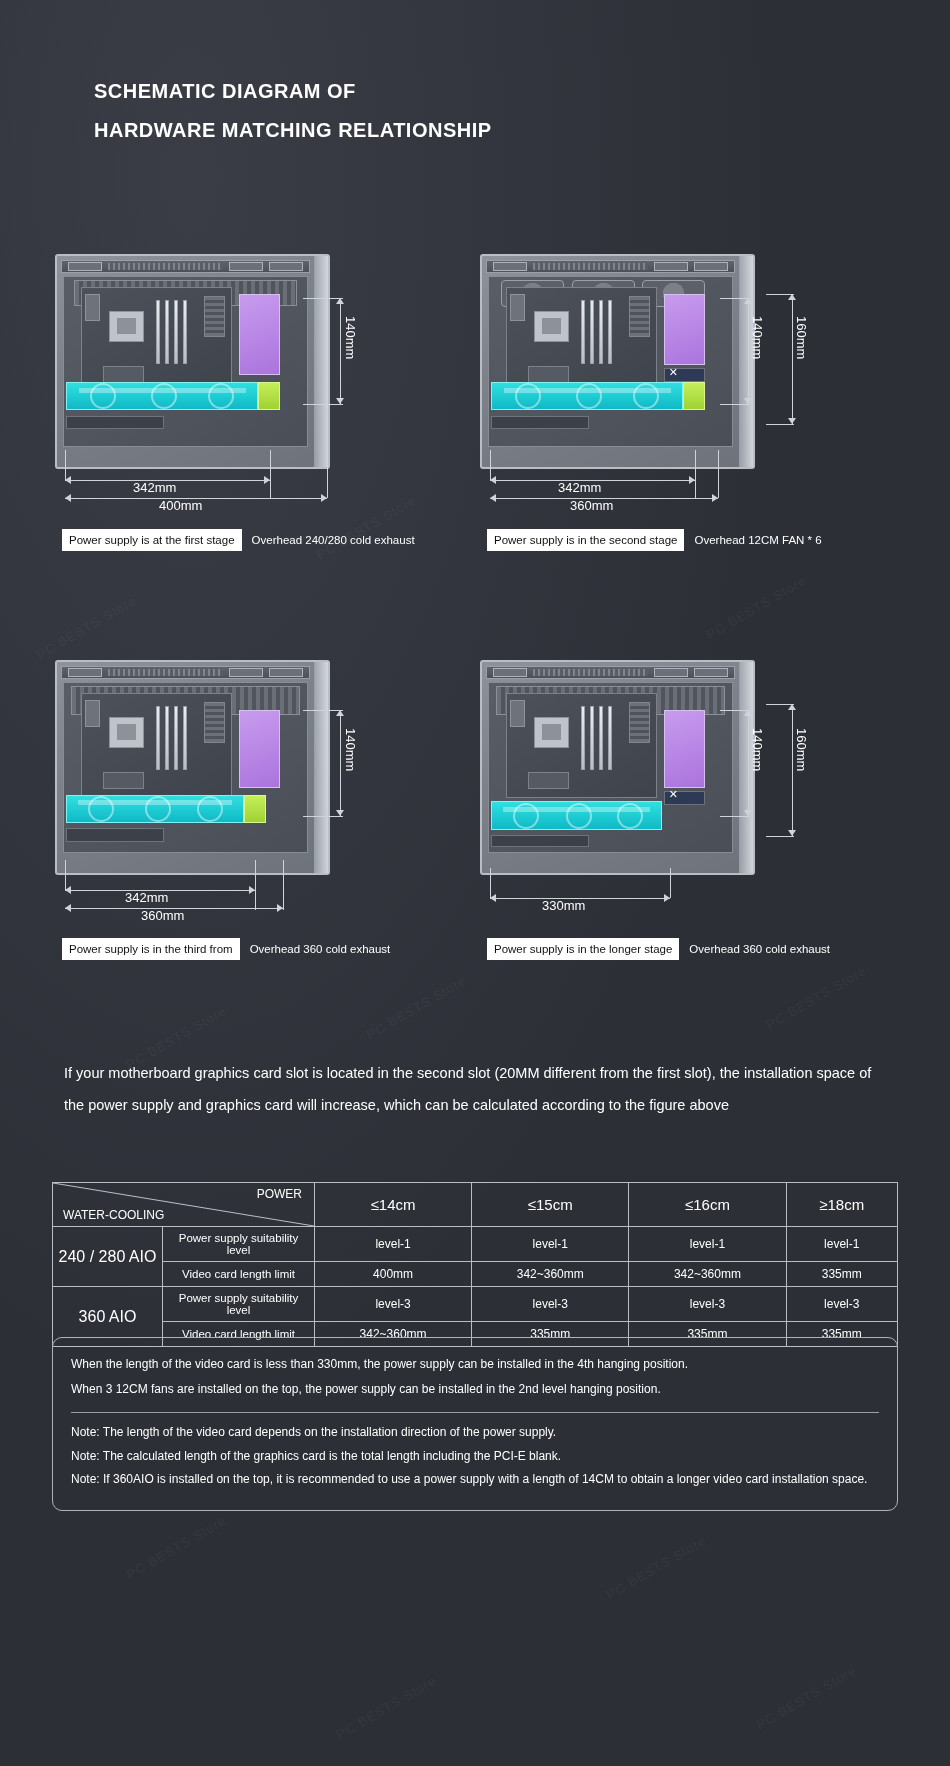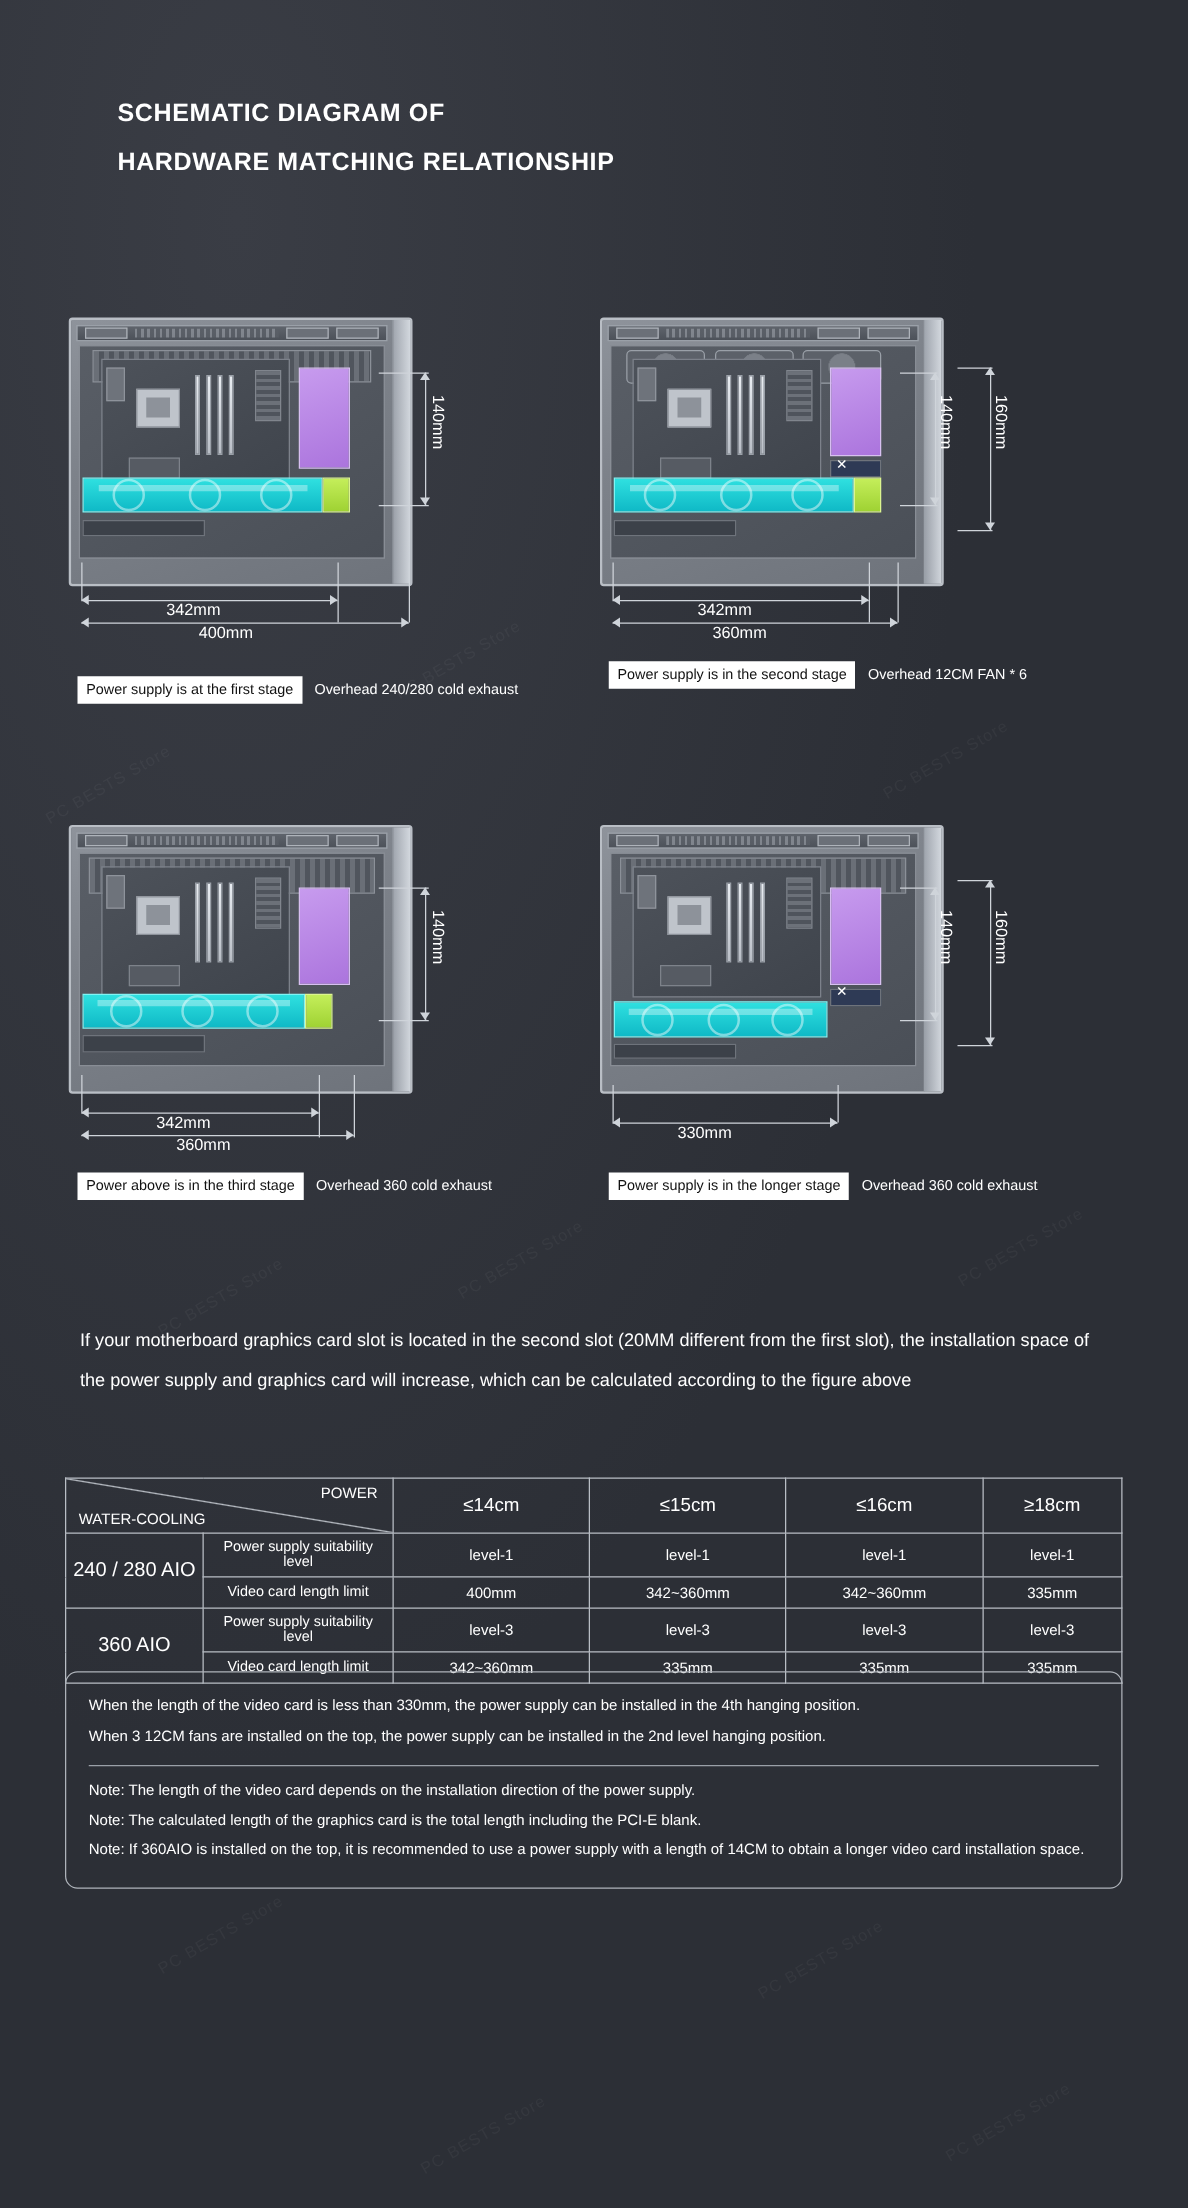--- a/index.html
+++ b/index.html
@@ -308,21 +308,21 @@
   <div class="mline v" style="left:10px; top:196px; height:30px;"></div>
   <div class="mline v" style="left:215px; top:196px; height:48px;"></div>
   <div class="dimlabel" style="left:78px; top:226px;">342mm</div>
 
   <div class="mline h" style="left:10px; top:244px; width:262px;"></div>
   <div class="arrowL" style="left:10px; top:240px;"></div>
   <div class="arrowR" style="left:266px; top:240px;"></div>
   <div class="mline v" style="left:272px; top:196px; height:48px;"></div>
   <div class="dimlabel" style="left:104px; top:244px;">400mm</div>
 
-  <div class="caption" style="left:7px; top:275px;margin-top:12px;">
+  <div class="caption" style="left:7px; top:275px;">
     <span class="box">Power supply is at the first stage</span>
     <span class="extra">Overhead 240/280 cold exhaust</span>
   </div>
 </div>
 
 <div class="panel" style="left:480px; top:254px; width:410px; height:320px;">
   <div class="case" style="left:0; top:0; width:275px; height:215px;">
     <div class="topbar">
       <div class="fanbox"></div>
       <div class="grill"></div>
@@ -438,21 +438,21 @@
   <div class="mline v" style="left:200px; top:200px; height:50px;"></div>
   <div class="dimlabel" style="left:70px; top:230px;">342mm</div>
 
   <div class="mline h" style="left:10px; top:248px; width:218px;"></div>
   <div class="arrowL" style="left:10px; top:244px;"></div>
   <div class="arrowR" style="left:222px; top:244px;"></div>
   <div class="mline v" style="left:228px; top:200px; height:50px;"></div>
   <div class="dimlabel" style="left:86px; top:248px;">360mm</div>
 
   <div class="caption" style="left:7px; top:278px;">
-    <span class="box">Power above is in the third stage</span>
+    <span class="box">Power supply is in the third from</span>
     <span class="extra">Overhead 360 cold exhaust</span>
   </div>
 </div>
 
 <div class="panel" style="left:480px; top:660px; width:410px; height:320px;">
   <div class="case" style="left:0; top:0; width:275px; height:215px;">
     <div class="topbar">
       <div class="fanbox"></div>
       <div class="grill"></div>
       <div class="fanbox"></div>

